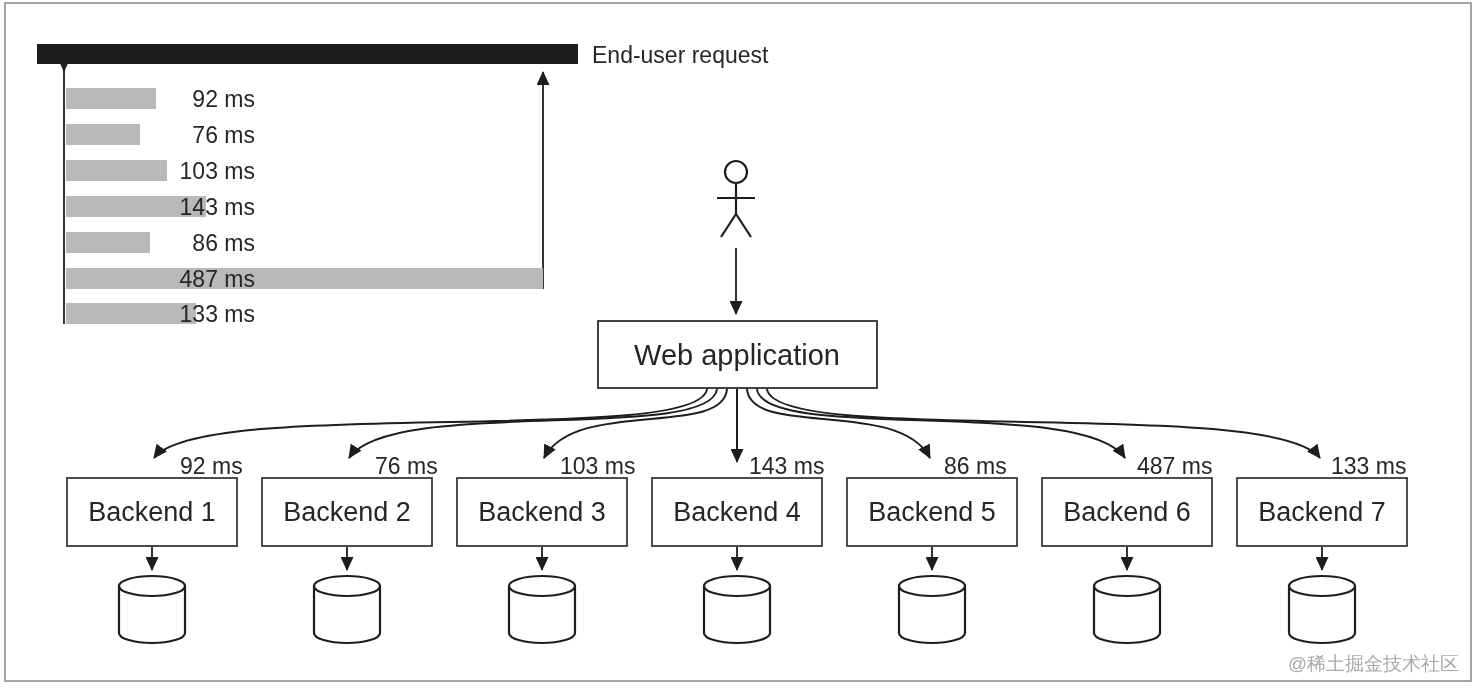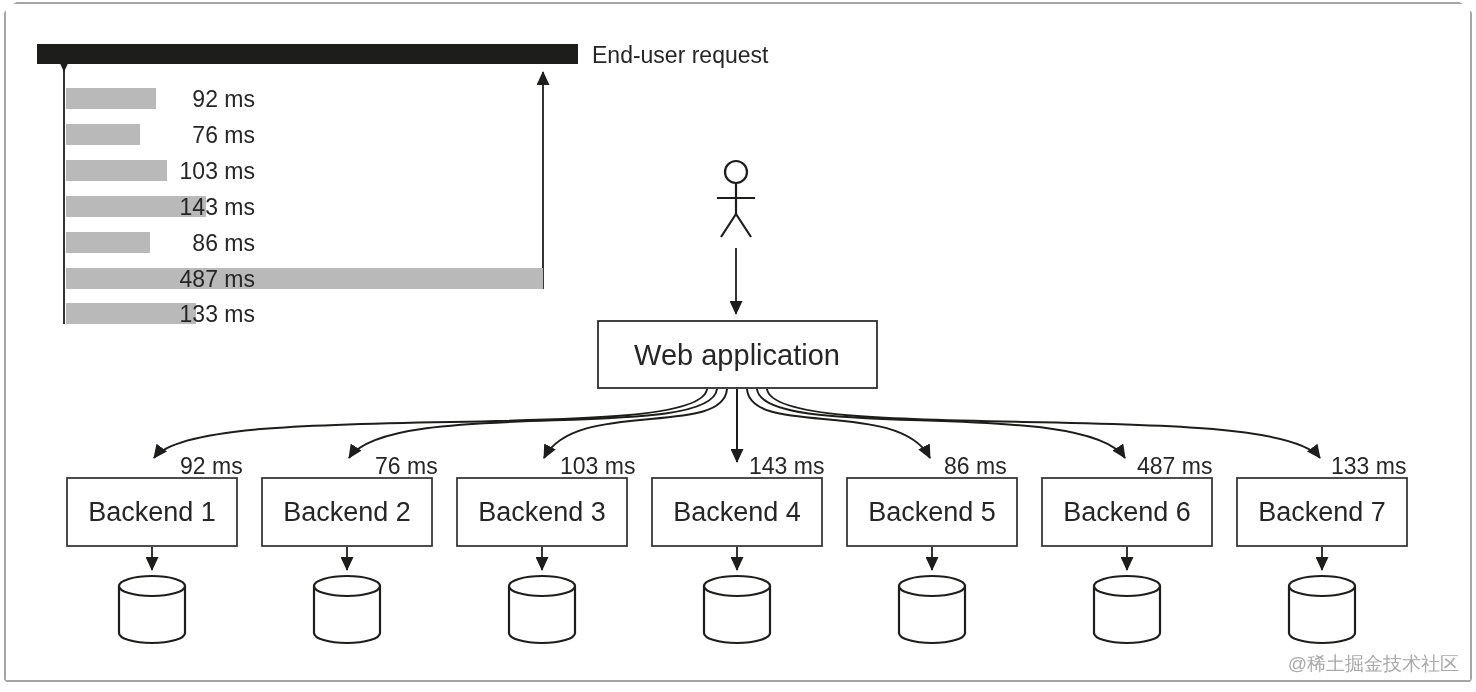--- a/index.html
+++ b/index.html
@@ -2,21 +2,20 @@
 <html><head>
 <meta charset="utf-8">
 <style>
   html,body{margin:0;padding:0;background:#ffffff;}
   .canvas{
     position:relative;
     width:1476px;height:692px;
     background:#ffffff;
     overflow:hidden;
     font-family:"Liberation Sans", sans-serif;
-    border-radius:27px;
   }
   svg text{
     font-family:"Liberation Sans", sans-serif;
     fill:#262626;
   }
   .t-chart{font-size:23px;}
   .t-title{font-size:23px;}
   .t-box{font-size:29px;}
   .t-backend{font-size:27px;}
   .t-latency{font-size:23px;}

